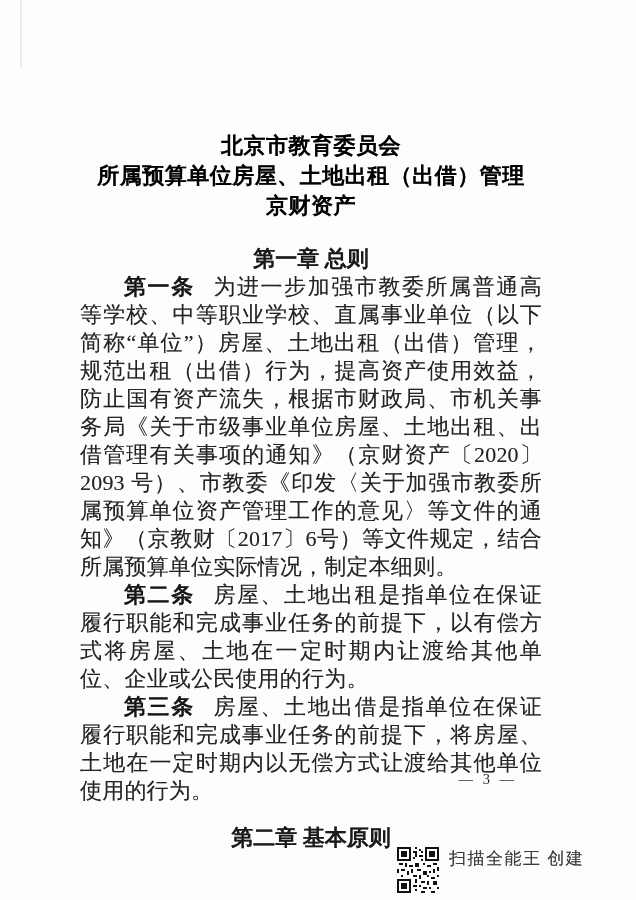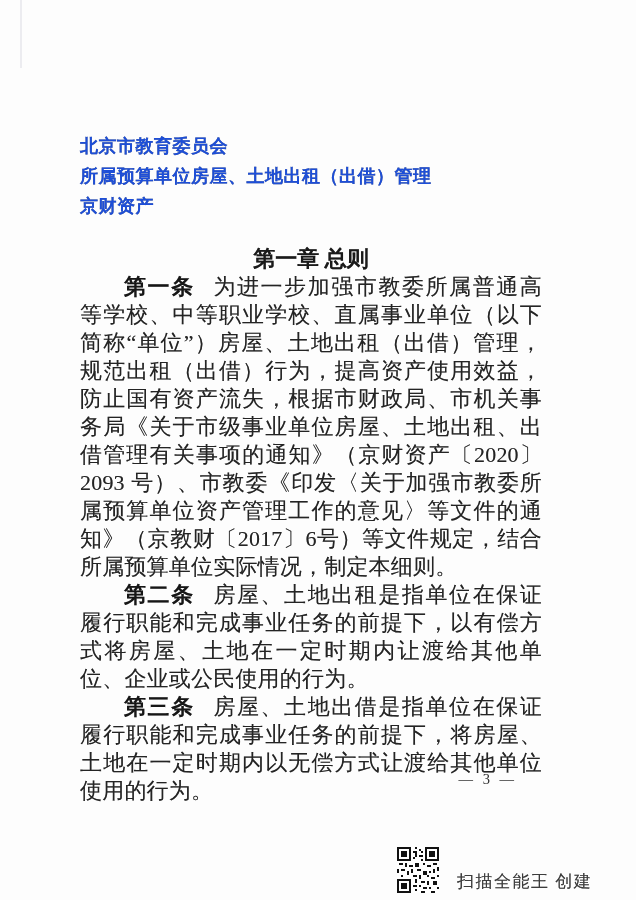--- a/index.html
+++ b/index.html
@@ -25,25 +25,26 @@
     background: #ececf0;
   }
   .content {
     position: absolute;
     left: 80px;
     top: 0;
     width: 462px;
   }
   .doc-title {
     margin: 131px 0 0 0;
-    font-size: 18px;
+    text-align: center;
+    font-size: 22px;
     line-height: 30px;
     font-weight: bold;
     letter-spacing: 0.5px;
-    color: #1d4ed8;
+    color: #000000;
     text-shadow: 0 0 0.6px rgba(20,20,20,0.55);
   }
   .title-line { display: block; }
   .chapter-heading {
     margin: 24px 0 0 0;
     text-align: center;
     font-size: 22px;
     font-weight: bold;
     line-height: 28px;
     color: #1a1a1a;
@@ -71,22 +72,22 @@
     right: 119px;
     font-size: 14.5px;
     letter-spacing: 3px;
     color: #2e2e2e;
   }
   .scanner-footer {
     position: absolute;
     left: 397px;
     top: 847px;
     display: flex;
-    align-items: flex-end;
-    gap: 18px;
+    align-items: flex-start;
+    gap: 10px;
   }
   .qr-box {
     width: 42px;
     height: 46px;
     display: block;
   }
   .watermark-text {
     font-size: 17px;
     letter-spacing: 1.5px;
     color: #3c3c3c;
@@ -110,20 +111,21 @@
     </h1>
 
     <h2 class="chapter-heading">第一章 总则</h2>
 
     <p class="para"><span class="article-label">第一条</span><span>为进一步加强市教委所属普通高等学校、中等职业学校、直属事业单位（以下简称“单位”）房屋、土地出租（出借）管理，规范出租（出借）行为，提高资产使用效益，防止国有资产流失，根据市财政局、市机关事务局《关于市级事业单位房屋、土地出租、出借管理有关事项的通知》（京财资产〔2020〕2093 号）、市教委《印发〈关于加强市教委所属预算单位资产管理工作的意见〉等文件的通知》（京教财〔2017〕6号）等文件规定，结合所属预算单位实际情况，制定本细则。</span></p>
 
     <p class="para"><span class="article-label">第二条</span><span>房屋、土地出租是指单位在保证履行职能和完成事业任务的前提下，以有偿方式将房屋、土地在一定时期内让渡给其他单位、企业或公民使用的行为。</span></p>
 
     <p class="para"><span class="article-label">第三条</span><span>房屋、土地出借是指单位在保证履行职能和完成事业任务的前提下，将房屋、土地在一定时期内以无偿方式让渡给其他单位使用的行为。</span></p>
 
+    <h2 class="chapter-heading second">第二章 基本原则</h2>
 
 
   </div>
 
   <div class="page-number">— 3 —</div>
 
   <div class="scanner-footer">
     <svg class="qr-box" viewBox="0 0 21 23" shape-rendering="crispEdges" aria-hidden="true">
       <rect x="0" y="0" width="21" height="23" fill="#ffffff"></rect>
       <g fill="#111111">

